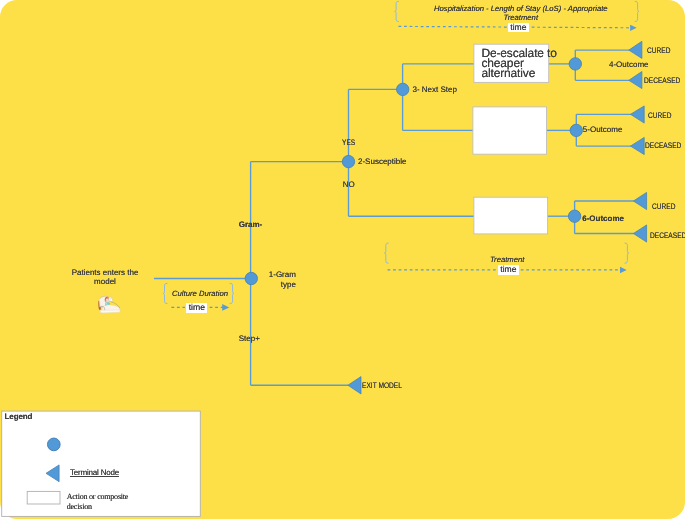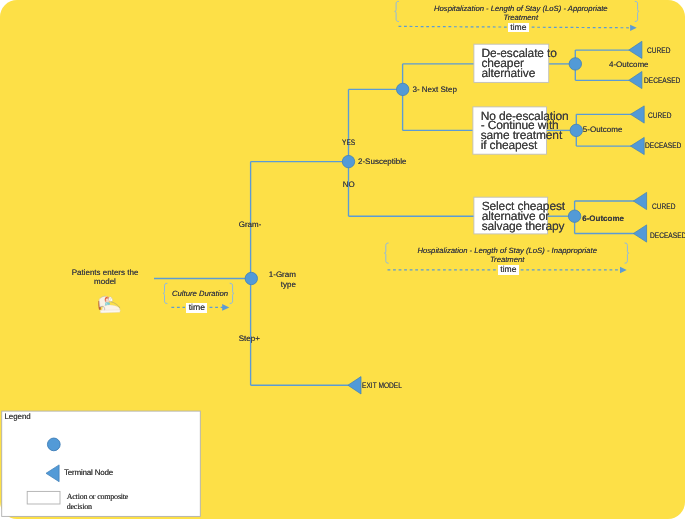--- a/index.html
+++ b/index.html
@@ -128,49 +128,47 @@
       <path d="M2.4 12.0 C4.0 10.6 5.8 10.8 6.6 12.2 C7.4 13.4 7.2 15.2 6.2 16.2" fill="none" stroke="#7d7d7d" stroke-width="0.45"></path>
 
       <path d="M2.6 15.0 L22.6 14.6 L22.2 17.0 L3.0 17.6 Z" fill="#fdf8f0" stroke="#ddd2c4" stroke-width="0.34"></path>
       <path d="M4.0 17.3 L4.2 18.4" fill="none" stroke="#cdbfae" stroke-width="0.4"></path>
     </g>
   </svg>
 
   <div class="t ctr ital" style="left:401.8px;top:3.8px;width:238px;"><span>Hospitalization - Length of Stay (LoS) - Appropriate</span><br><span>Treatment</span></div>
   <div class="t" style="left:507.8px;top:22.9px;font-size:8.6px;background:#fff;padding:0 2.5px;">time</div>
 
-  <div class="t ctr ital" style="left:388.2px;top:245.8px;width:238px;"><span>Hospitalization - Length of Stay (LoS) - Inappropriate</span><br><span>Treatment</span></div>
+  <div class="t ctr ital" style="left:388.2px;top:245.8px;width:238px;"><br><span>Treatment</span></div>
   <div class="t" style="left:497.8px;top:265.4px;font-size:8.6px;background:#fff;padding:0 2.5px;">time</div>
 
   <div class="t ctr ital" style="left:168px;top:288.7px;width:64px;">Culture Duration</div>
   <div class="t" style="left:186.2px;top:303.1px;font-size:8.6px;background:#fff;padding:0 2.5px;">time</div>
 
   <div class="t ctr" style="left:66px;top:267.5px;width:78px;line-height:9.6px;"><span>Patients enters the</span><br><span>model</span></div>
 
   <div class="t ctr" style="left:253.9px;top:270.1px;width:42px;line-height:9.5px;text-align:right;"><span>1-Gram</span><br><span>type</span></div>
   <div class="t" style="left:358px;top:157px;text-align:right;">2-Susceptible</div>
   <div class="t" style="left:412.5px;top:85px;">3- Next Step</div>
   <div class="t" style="left:589px;top:59.8px;margin-left:20px;">4-Outcome</div>
   <div class="t" style="left:582.8px;top:125.2px;">5-Outcome</div>
   <div class="t" style="left:582.2px;top:213.5px;font-weight:bold;">6-Outcome</div>
 
-  <div class="t" style="left:238.7px;top:219.6px;">Gram-</div>
+  <div class="t" style="left:238.7px;top:219.6px;font-weight:bold;">Gram-</div>
   <div class="t" style="left:238.7px;top:333.5px;">Step+</div>
   <div class="t cap" style="left:342.2px;top:137.9px;">YES</div>
   <div class="t" style="left:342.8px;top:179.8px;">NO</div>
 
   <div class="t boxtext" style="left:481.4px;top:49.1px;"><span>De-escalate to</span><br><span>cheaper</span><br><span>alternative</span></div>
-  <div class="t boxtext" style="left:480.7px;top:111.5px;"><span>No de-escalation</span><br><span>- Continue with</span><br><span>same treatment</span><br><span>if cheapest</span></div>
-  <div class="t boxtext" style="left:481.7px;top:201.9px;"><span>Select cheapest</span><br><span>alternative or</span><br><span>salvage therapy</span></div>
 
   <div class="t cap" style="left:647.1px;top:45.9px;">CURED</div>
   <div class="t cap" style="left:644px;top:76.1px;">DECEASED</div>
   <div class="t cap" style="left:648.3px;top:111.1px;">CURED</div>
   <div class="t cap" style="left:644.9px;top:140.8px;">DECEASED</div>
   <div class="t cap" style="left:652.3px;top:201.6px;">CURED</div>
   <div class="t cap" style="left:649.8px;top:231.1px;">DECEASED</div>
   <div class="t cap" style="left:361.9px;top:381.2px;">EXIT MODEL</div>
 
-  <div class="t" style="left:4.5px;top:411.7px;font-weight:normal;letter-spacing:-0.1px;">Legend</div>
-  <div class="t legtext" style="left:64px;top:467.9px;">Terminal Node</div>
+  <div class="t" style="left:4.5px;top:411.7px;font-weight:bold;letter-spacing:-0.1px;">Legend</div>
+  <div class="t legtext" style="left:70px;top:467.9px;text-decoration:underline;">Terminal Node</div>
   <div class="t legtext" style="left:66.7px;top:491.9px;font-family:Liberation Serif, serif;"><span>Action or composite</span><br><span>decision</span></div>
 
 </div>
 
 </body></html>

